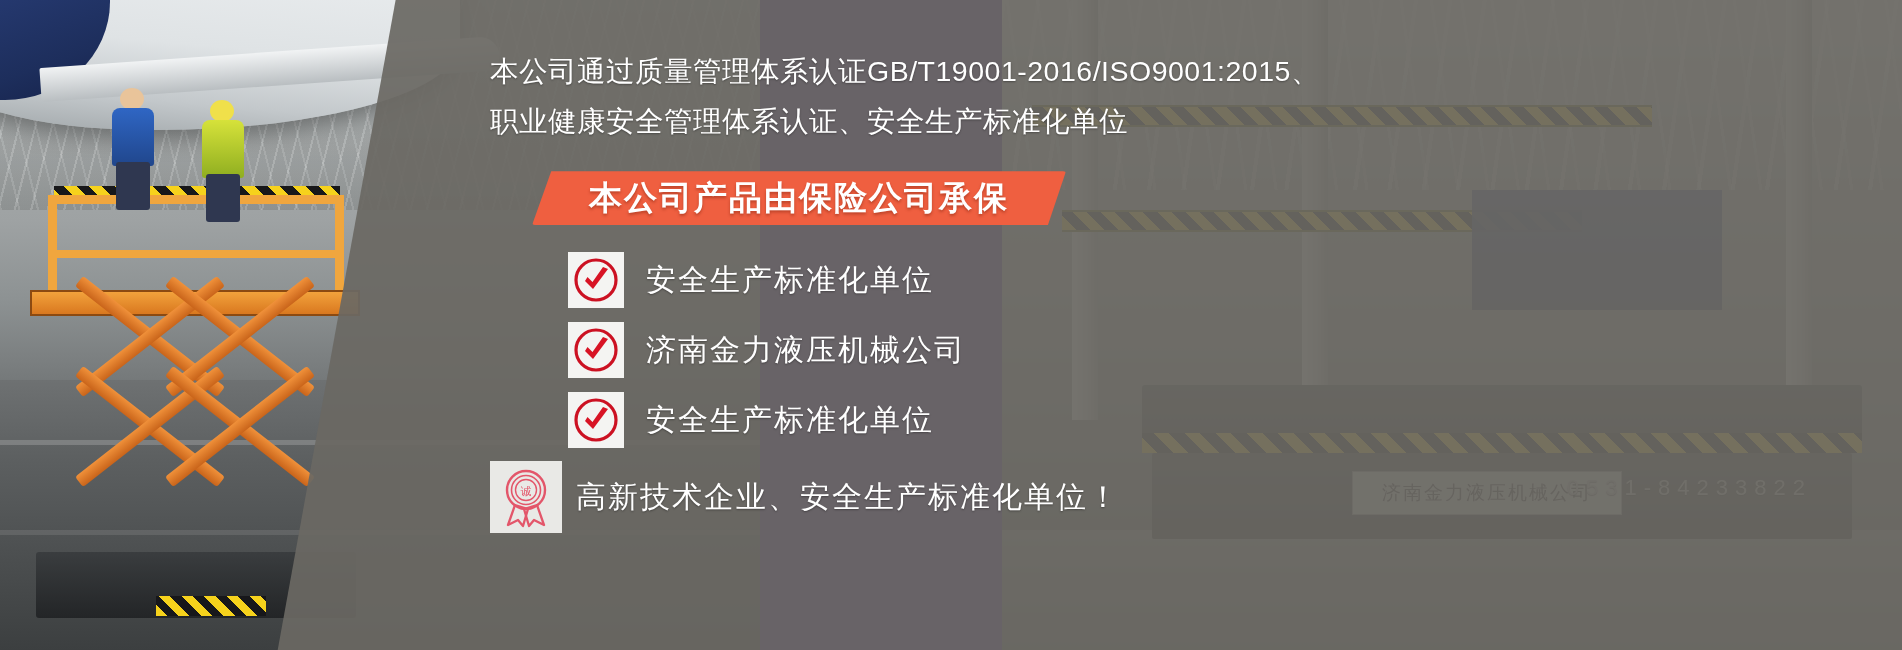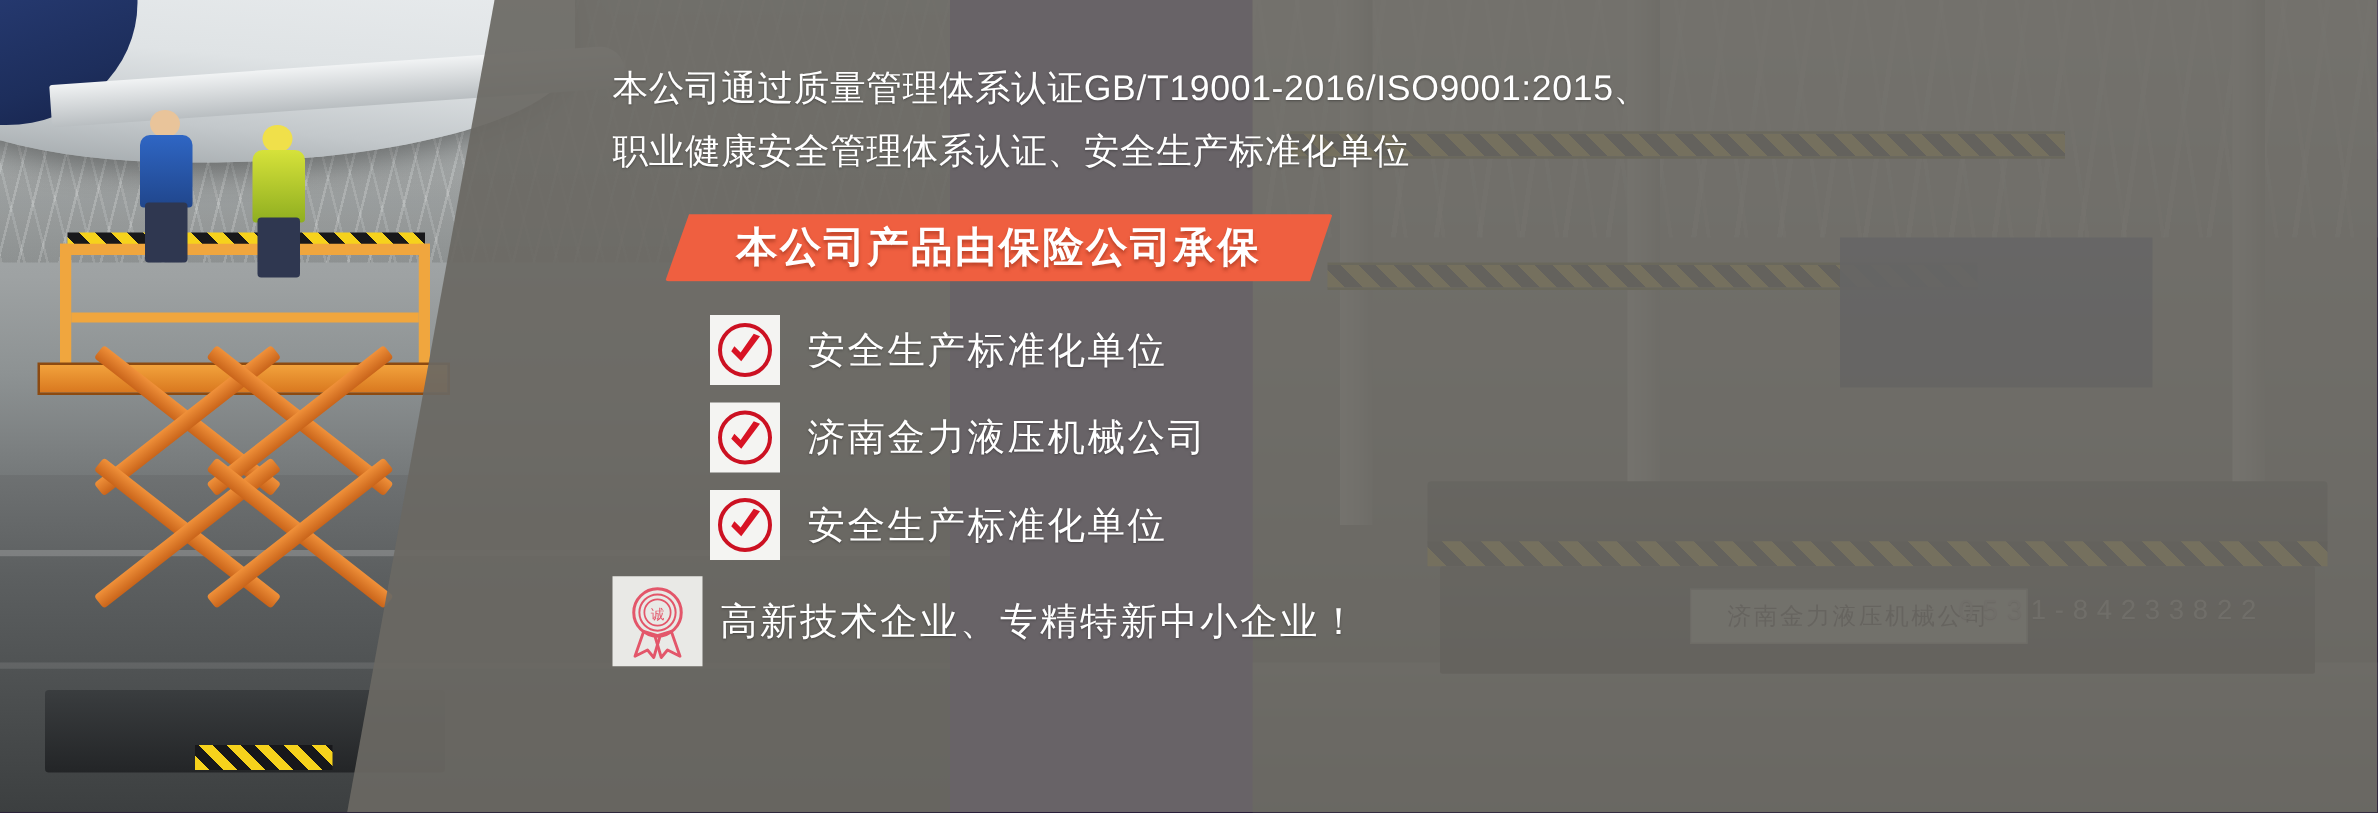--- a/index.html
+++ b/index.html
@@ -393,17 +393,17 @@
       <span class="medal-icon">
         <svg width="64" height="64" viewBox="0 0 64 64" aria-hidden="true">
           <circle cx="32" cy="25" r="19" fill="none" stroke="#e3566a" stroke-width="2.4"></circle>
           <circle cx="32" cy="25" r="14.5" fill="none" stroke="#e3566a" stroke-width="1.6"></circle>
           <circle cx="32" cy="25" r="10.5" fill="none" stroke="#e3566a" stroke-width="1.4"></circle>
           <text x="32" y="30" font-size="11" fill="#e3566a" text-anchor="middle" font-family="'Liberation Sans', sans-serif">诚</text>
           <path d="M21 40 L14 60 L24 55 L29 61 L34 44 Z" fill="none" stroke="#e3566a" stroke-width="2.3" stroke-linejoin="round"></path>
           <path d="M43 40 L50 60 L40 55 L35 61 L30 44 Z" fill="none" stroke="#e3566a" stroke-width="2.3" stroke-linejoin="round"></path>
         </svg>
       </span>
-      <span class="honor-label">高新技术企业、专精特新中小企业！</span>
+      <span class="honor-label">高新技术企业、安全生产标准化单位！</span>
     </div>
 
   </div>
 </div>
 
 </body></html>

